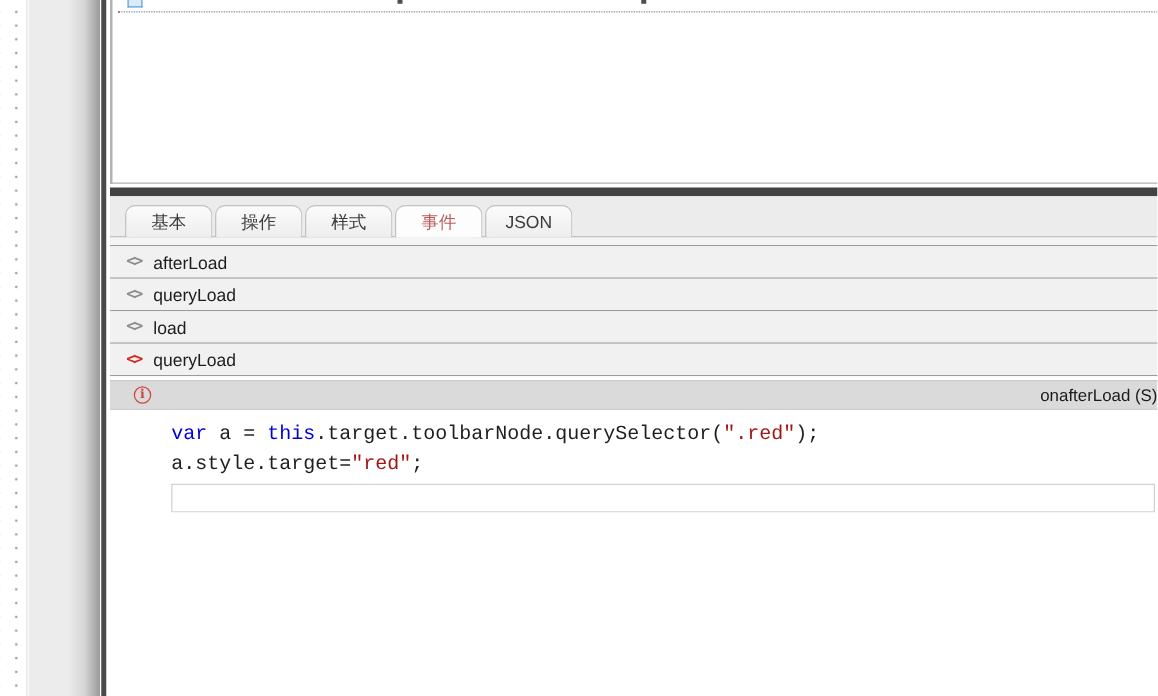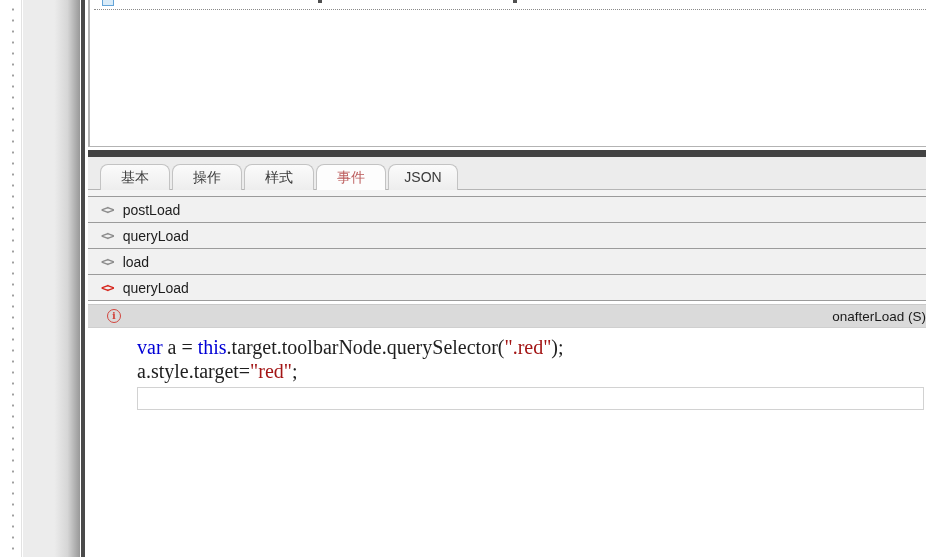--- a/index.html
+++ b/index.html
@@ -92,22 +92,22 @@
     font-family:"DejaVu Serif",serif; font-size:10px; font-weight:bold;
     text-align:center; line-height:11px; cursor:pointer;
   }
   .handler-title{
     width:100%; text-align:right; font-size:13.5px; color:#1a1a1a;
   }
 
   
   .code-area{
     background:#fff; padding:7px 0 2px 49px;
-    font-family:Liberation Serif, serif;
-    font-size:20px; line-height:24px; color:#1e1e1e; cursor:text;
+    font-family:Liberation Mono, monospace;
+    font-size:16px; line-height:24px; color:#1e1e1e; cursor:text;
   }
   .tok-keyword{ color:#0000d6; }
   .tok-string{ color:#a31515; }
   .tok-plain{ color:#1e1e1e; }
 
   .empty-line-box{
     margin:2px 2px 0 49px; height:23px; background:#fff; border:1px solid #d2d2d2;
   }
 
   .bottom-fill{ background:#fff; height:150px; }
@@ -131,21 +131,21 @@
   <div class="h-gap"></div>
   <div class="h-splitter"></div>
 
   <div class="tab-strip" id="tab-strip"><span class="tab">基本</span><span class="tab">操作</span><span class="tab">样式</span><span class="tab active" style="color: rgb(187, 91, 91);">事件</span><span class="tab">JSON</span></div>
 
   <div class="strip-gap"></div>
 
   <div class="event-list" id="event-list">
       <div class="event-row">
         <span class="code-icon">&lt;&gt;</span>
-        <span>postLoad</span>
+        <span>afterLoad</span>
       </div>
       <div class="event-row">
         <span class="code-icon">&lt;&gt;</span>
         <span>queryLoad</span>
       </div>
       <div class="event-row">
         <span class="code-icon">&lt;&gt;</span>
         <span>load</span>
       </div>
       <div class="event-row">

